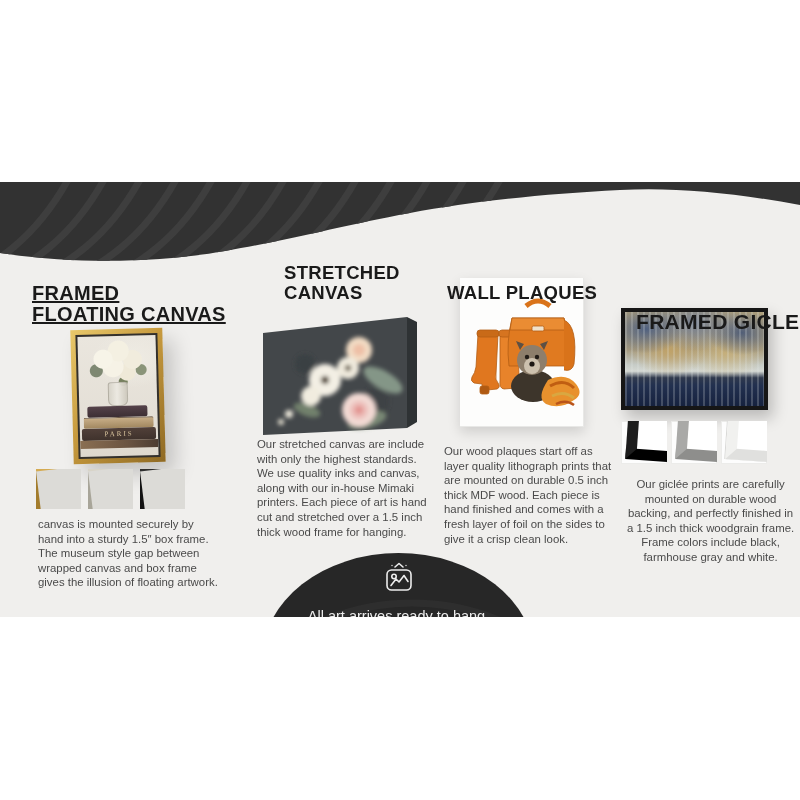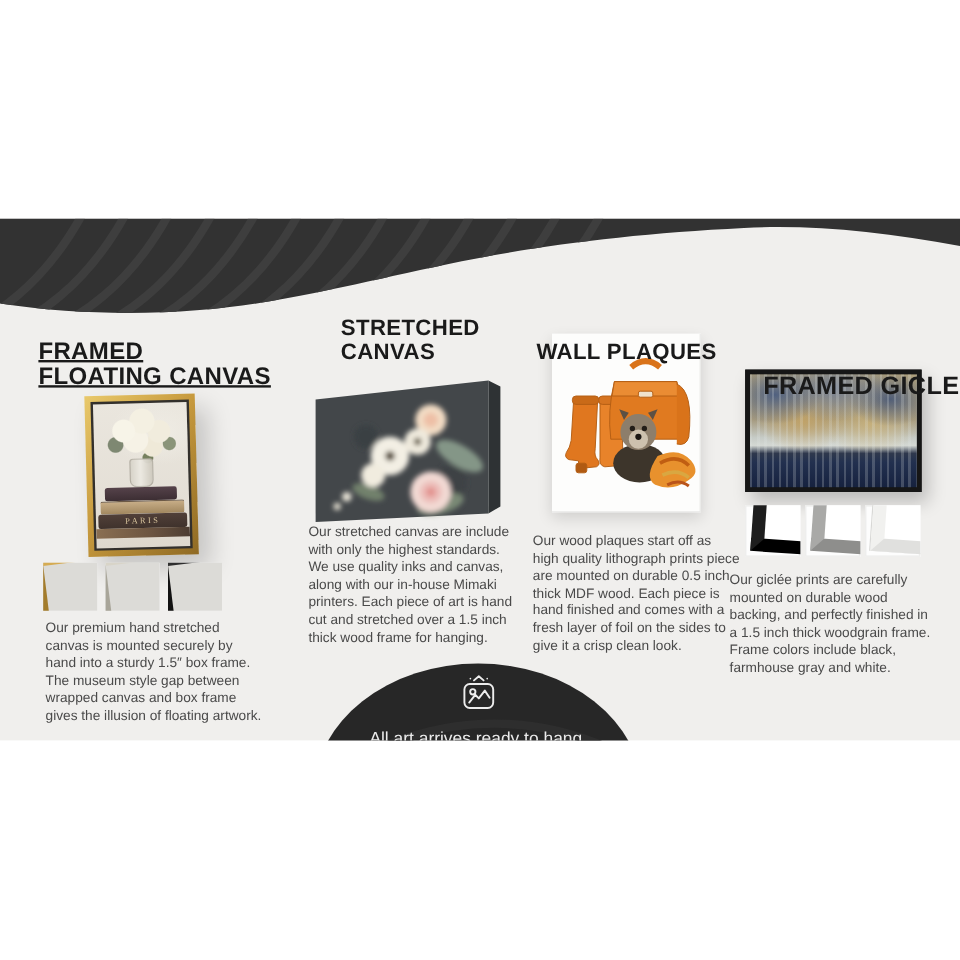--- a/index.html
+++ b/index.html
@@ -16,21 +16,21 @@
   .title div{white-space:nowrap;}
   .title-1{left:32px;top:283px;font-size:20px;line-height:20.5px;text-decoration:underline;}
   .title-2{left:284px;top:263px;font-size:18.5px;line-height:20px;}
   .title-3{left:447px;top:243px;font-size:18.5px;line-height:20px;margin-top:40px;}
   .title-4{left:636px;top:274px;font-size:21px;line-height:20px;margin-top:38px;}
   .desc{position:absolute;z-index:5;color:#4a4a4a;font-size:11.4px;line-height:14.6px;}
   .desc div{white-space:nowrap;}
   .desc-1{left:38px;top:517px;}
   .desc-2{left:257px;top:437px;}
   .desc-3{left:444px;top:444px;}
-  .desc-4{left:608px;top:477px;}
+  .desc-4{left:627px;top:477px;text-align:center;}
   
   .frame1{
     position:absolute;left:72px;top:329px;width:92px;height:134px;z-index:4;
     background:linear-gradient(130deg,#e7c express 0,#e7c569 0%,#c49а3 0) ;
     background:linear-gradient(130deg,#e9c96b 0%,#c79a3e 45%,#8f6a24 100%);
     padding:5px;box-sizing:border-box;transform:rotate(-1.5deg);
     box-shadow:10px 12px 20px rgba(0,0,0,.18);
   }
   .frame1-gap{width:100%;height:100%;background:#33302c;padding:2px;box-sizing:border-box;}
   .art1{position:relative;width:100%;height:100%;background:
@@ -172,21 +172,20 @@
       </div>
     <div class="swatch sw-silver">
         <div class="corner"></div>
       </div>
     <div class="swatch sw-black">
         <div class="corner"></div>
       </div>
   </div>
 
   <div class="desc desc-1">
-      <div>Our premium hand stretched</div>
       <div>canvas is mounted securely by</div>
       <div>hand into a sturdy 1.5″ box frame.</div>
       <div>The museum style gap between</div>
       <div>wrapped canvas and box frame</div>
       <div>gives the illusion of floating artwork.</div>
     </div>
 
   <div class="title title-2">
       <div>STRETCHED</div>
       <div>CANVAS</div>
@@ -270,21 +269,21 @@
 
       <path d="M88,102 q18,-8 28,4 q8,10 -2,16 q-14,10 -28,4 q-10,-6 2,-24 z" fill="#e8912d"></path>
       <path d="M90,108 q14,-8 24,2" fill="none" stroke="#c05e12" stroke-width="3"></path>
       <path d="M92,118 q12,-6 22,2" fill="none" stroke="#d9a741" stroke-width="3"></path>
       <path d="M96,126 q10,-5 18,1" fill="none" stroke="#b9541a" stroke-width="2.5"></path>
     </svg>
   </div>
 
   <div class="desc desc-3">
       <div>Our wood plaques start off as</div>
-      <div>high quality lithograph prints piece</div>
+      <div>layer quality lithograph prints that</div>
       <div>are mounted on durable 0.5 inch</div>
       <div>thick MDF wood. Each piece is</div>
       <div>hand finished and comes with a</div>
       <div>fresh layer of foil on the sides to</div>
       <div>give it a crisp clean look.</div>
     </div>
 
   <div class="title title-4">
       <div>FRAMED GICLEE</div>
     </div>

